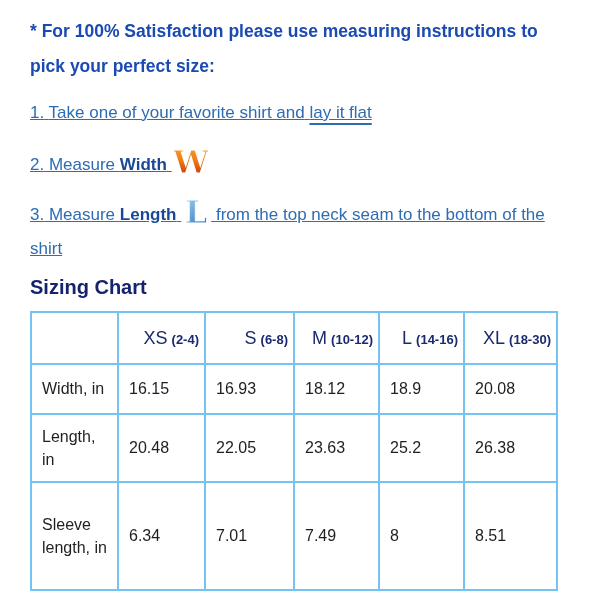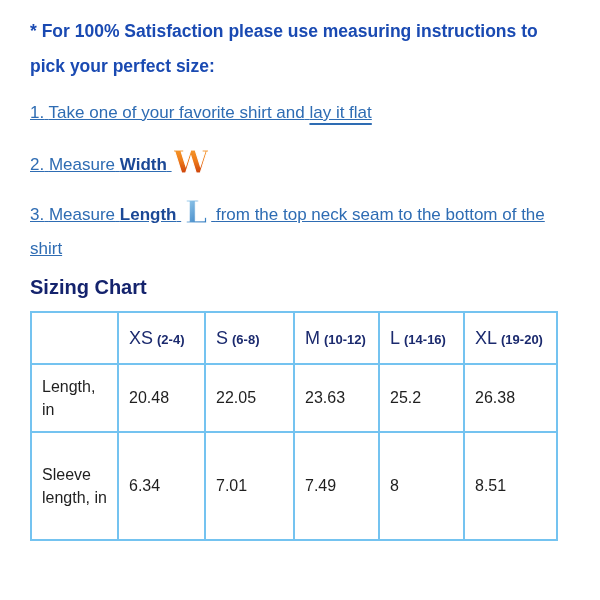--- a/index.html
+++ b/index.html
@@ -50,21 +50,21 @@
     border-collapse:collapse;
     table-layout:fixed;
     width:526px;
   }
   table.sizing td{
     border:2px solid var(--table-border-blue,#74c3f0);
     vertical-align:middle;
     padding:6px 5px 6px 10px;
     background:#fff;
   }
-  tr.hdr td{height:52px;white-space:nowrap;color:var(--table-header-navy,#1b2a6e);}
+  tr.hdr td{height:52px;white-space:nowrap;color:var(--table-header-navy,#1b2a6e);text-align:right;}
   .size-letter{font-size:18px;}
   .size-range{font-size:13px;font-weight:bold;margin-left:4px;}
   td.rowlabel, td.val{
     color:var(--table-text,#1f1f1f);
     font-size:16px;
     line-height:1.45;
   }
   tr.r-width td{height:50px;}
   tr.r-length td{height:68px;}
   tr.r-sleeve td{height:108px;}
@@ -129,21 +129,29 @@
         <col style="width:85px">
         <col style="width:93px">
     </colgroup>
     <tbody>
       <tr class="hdr">
         <td></td>
         <td><span class="size-letter">XS</span><span class="size-range">(2-4)</span></td>
         <td><span class="size-letter">S</span><span class="size-range">(6-8)</span></td>
         <td><span class="size-letter">M</span><span class="size-range">(10-12)</span></td>
         <td><span class="size-letter">L</span><span class="size-range">(14-16)</span></td>
-        <td><span class="size-letter">XL</span><span class="size-range">(19-20)</span></td>
+        <td><span class="size-letter">XL</span><span class="size-range">(18-30)</span></td>
+      </tr>
+      <tr class="r-width">
+        <td class="rowlabel">Width, in</td>
+        <td class="val">16.15</td>
+        <td class="val">16.93</td>
+        <td class="val">18.12</td>
+        <td class="val">18.9</td>
+        <td class="val">20.08</td>
       </tr>
       <tr class="r-length">
         <td class="rowlabel">Length, in</td>
         <td class="val">20.48</td>
         <td class="val">22.05</td>
         <td class="val">23.63</td>
         <td class="val">25.2</td>
         <td class="val">26.38</td>
       </tr>
       <tr class="r-sleeve">

